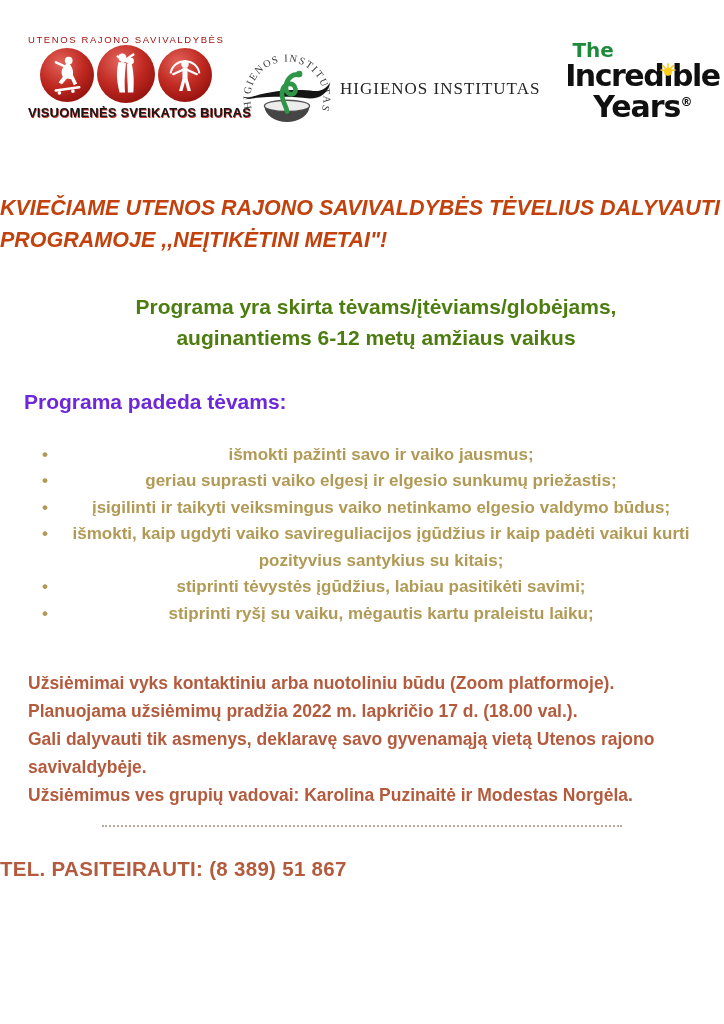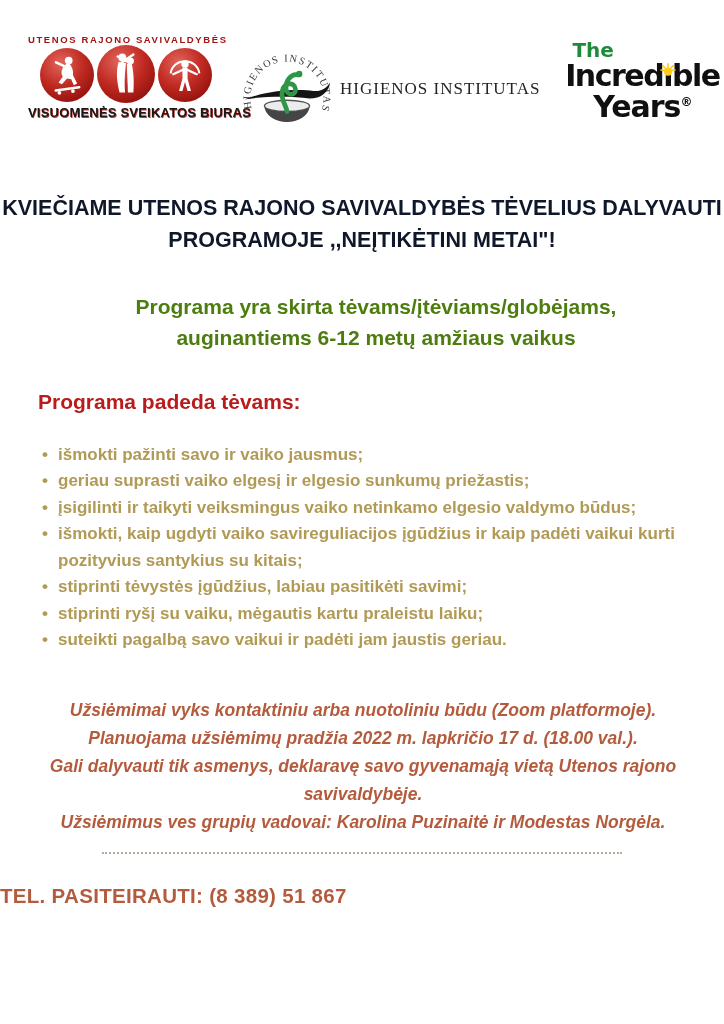--- a/index.html
+++ b/index.html
@@ -10,21 +10,21 @@
     background:#ffffff;
     font-family:"Liberation Sans", sans-serif;
     overflow:hidden;
   }
 
   
   .header { display:flex; align-items:flex-start; padding:34px 20px 0 28px; }
 
   .vsb { width:196px; flex:0 0 auto; }
   .vsb-top {
-    font-size:9.5px; font-weight:bold; letter-spacing:1.6px;
+    font-size:9.5px; font-weight:normal; letter-spacing:1.6px;
     color:#a11311; text-align:center; white-space:nowrap;
   }
   .vsb-circles { display:flex; justify-content:center; align-items:flex-start; gap:3px; margin:3px 0 2px; }
   .vsb-circle {
     width:54px; height:54px; border-radius:50%;
     background:radial-gradient(circle at 38% 28%, #e2655c 0%, #c02a22 45%, #7c0502 100%);
     display:flex; align-items:center; justify-content:center;
   }
   .vsb-circle.mid { width:58px; height:58px; margin-top:-3px; }
   .vsb-bottom {
@@ -47,46 +47,46 @@
   .iy-incredible { color:#101010; font-size:30px; font-weight:800;
                    letter-spacing:-1.5px; line-height:1.08; white-space:nowrap; }
   .iy-i { position:relative; display:inline-block; }
   .iy-sun { position:absolute; top:-9px; left:50%; transform:translateX(-50%); }
   .iy-years { color:#101010; font-size:30px; font-weight:800;
               letter-spacing:-1px; line-height:1; }
   .iy-reg { font-size:12px; vertical-align:super; font-weight:700; }
 
   
   .title {
-    margin-top:56px; text-align:center;
-    color:#0f172a; font-weight:700; font-size:21.5px; line-height:1.5;
+    margin-top:56px; 
+    color:#c2410c; font-weight:700; font-size:21.5px; line-height:1.5;font-style:italic;
   }
   .subtitle {
     margin-top:34px; text-align:center;
     color:#4d7c0f; font-weight:700; font-size:21px; line-height:1.5;padding-left:28px;
   }
   .section-heading {
-    margin:36px 0 0 38px;
-    color:#b91c1c; font-weight:700; font-size:21px;
+    margin:36px 0 0 24px;
+    color:#6d28d9; font-weight:700; font-size:21px;
   }
 
   
   .benefits {
     margin:28px 0 0 0; padding:0 20px 0 58px;
     list-style:none;
-    color:#b19a55; font-weight:700; font-size:17px; line-height:1.56;
+    color:#b19a55; font-weight:700; font-size:17px; line-height:1.56;text-align:center;
   }
   .benefits li { position:relative; }
   .benefits li::before { content:"\2022"; position:absolute; left:-16px; font-size:17px; }
 
   
   .info {
     margin:42px 26px 0 28px;
-    color:#b45b3d; font-style:italic; font-weight:700;
-    font-size:17.5px; line-height:1.6;text-align:center;
+    color:#b45b3d; font-weight:700;
+    font-size:17.5px; line-height:1.6;
   }
 
   .divider {
     width:520px; margin:16px auto 0;
     border-bottom:2px dotted #b9a89b; height:0;
   }
 
   .phone {
     margin-top:30px; text-align:left;
     color:#b45b3d; font-weight:700; font-size:20.5px; letter-spacing:0.3px;
@@ -186,21 +186,20 @@
 
   <div class="section-heading">Programa padeda tėvams:</div>
 
   <ul class="benefits">
     <li>išmokti pažinti savo ir vaiko jausmus;</li>
     <li>geriau suprasti vaiko elgesį ir elgesio sunkumų priežastis;</li>
     <li>įsigilinti ir taikyti veiksmingus vaiko netinkamo elgesio valdymo būdus;</li>
     <li>išmokti, kaip ugdyti vaiko savireguliacijos įgūdžius ir kaip padėti vaikui kurti pozityvius santykius su kitais;</li>
     <li>stiprinti tėvystės įgūdžius, labiau pasitikėti savimi;</li>
     <li>stiprinti ryšį su vaiku, mėgautis kartu praleistu laiku;</li>
-    <li>suteikti pagalbą savo vaikui ir padėti jam jaustis geriau.</li>
   </ul>
 
   <div class="info">
     <div>Užsiėmimai vyks kontaktiniu arba nuotoliniu būdu (Zoom platformoje).</div>
     <div>Planuojama užsiėmimų pradžia 2022 m. lapkričio 17 d. (18.00 val.).</div>
     <div>Gali dalyvauti tik asmenys, deklaravę savo gyvenamąją vietą Utenos rajono savivaldybėje.</div>
     <div>Užsiėmimus ves grupių vadovai: Karolina Puzinaitė ir Modestas Norgėla.</div>
   </div>
 
   <div class="divider"></div>

